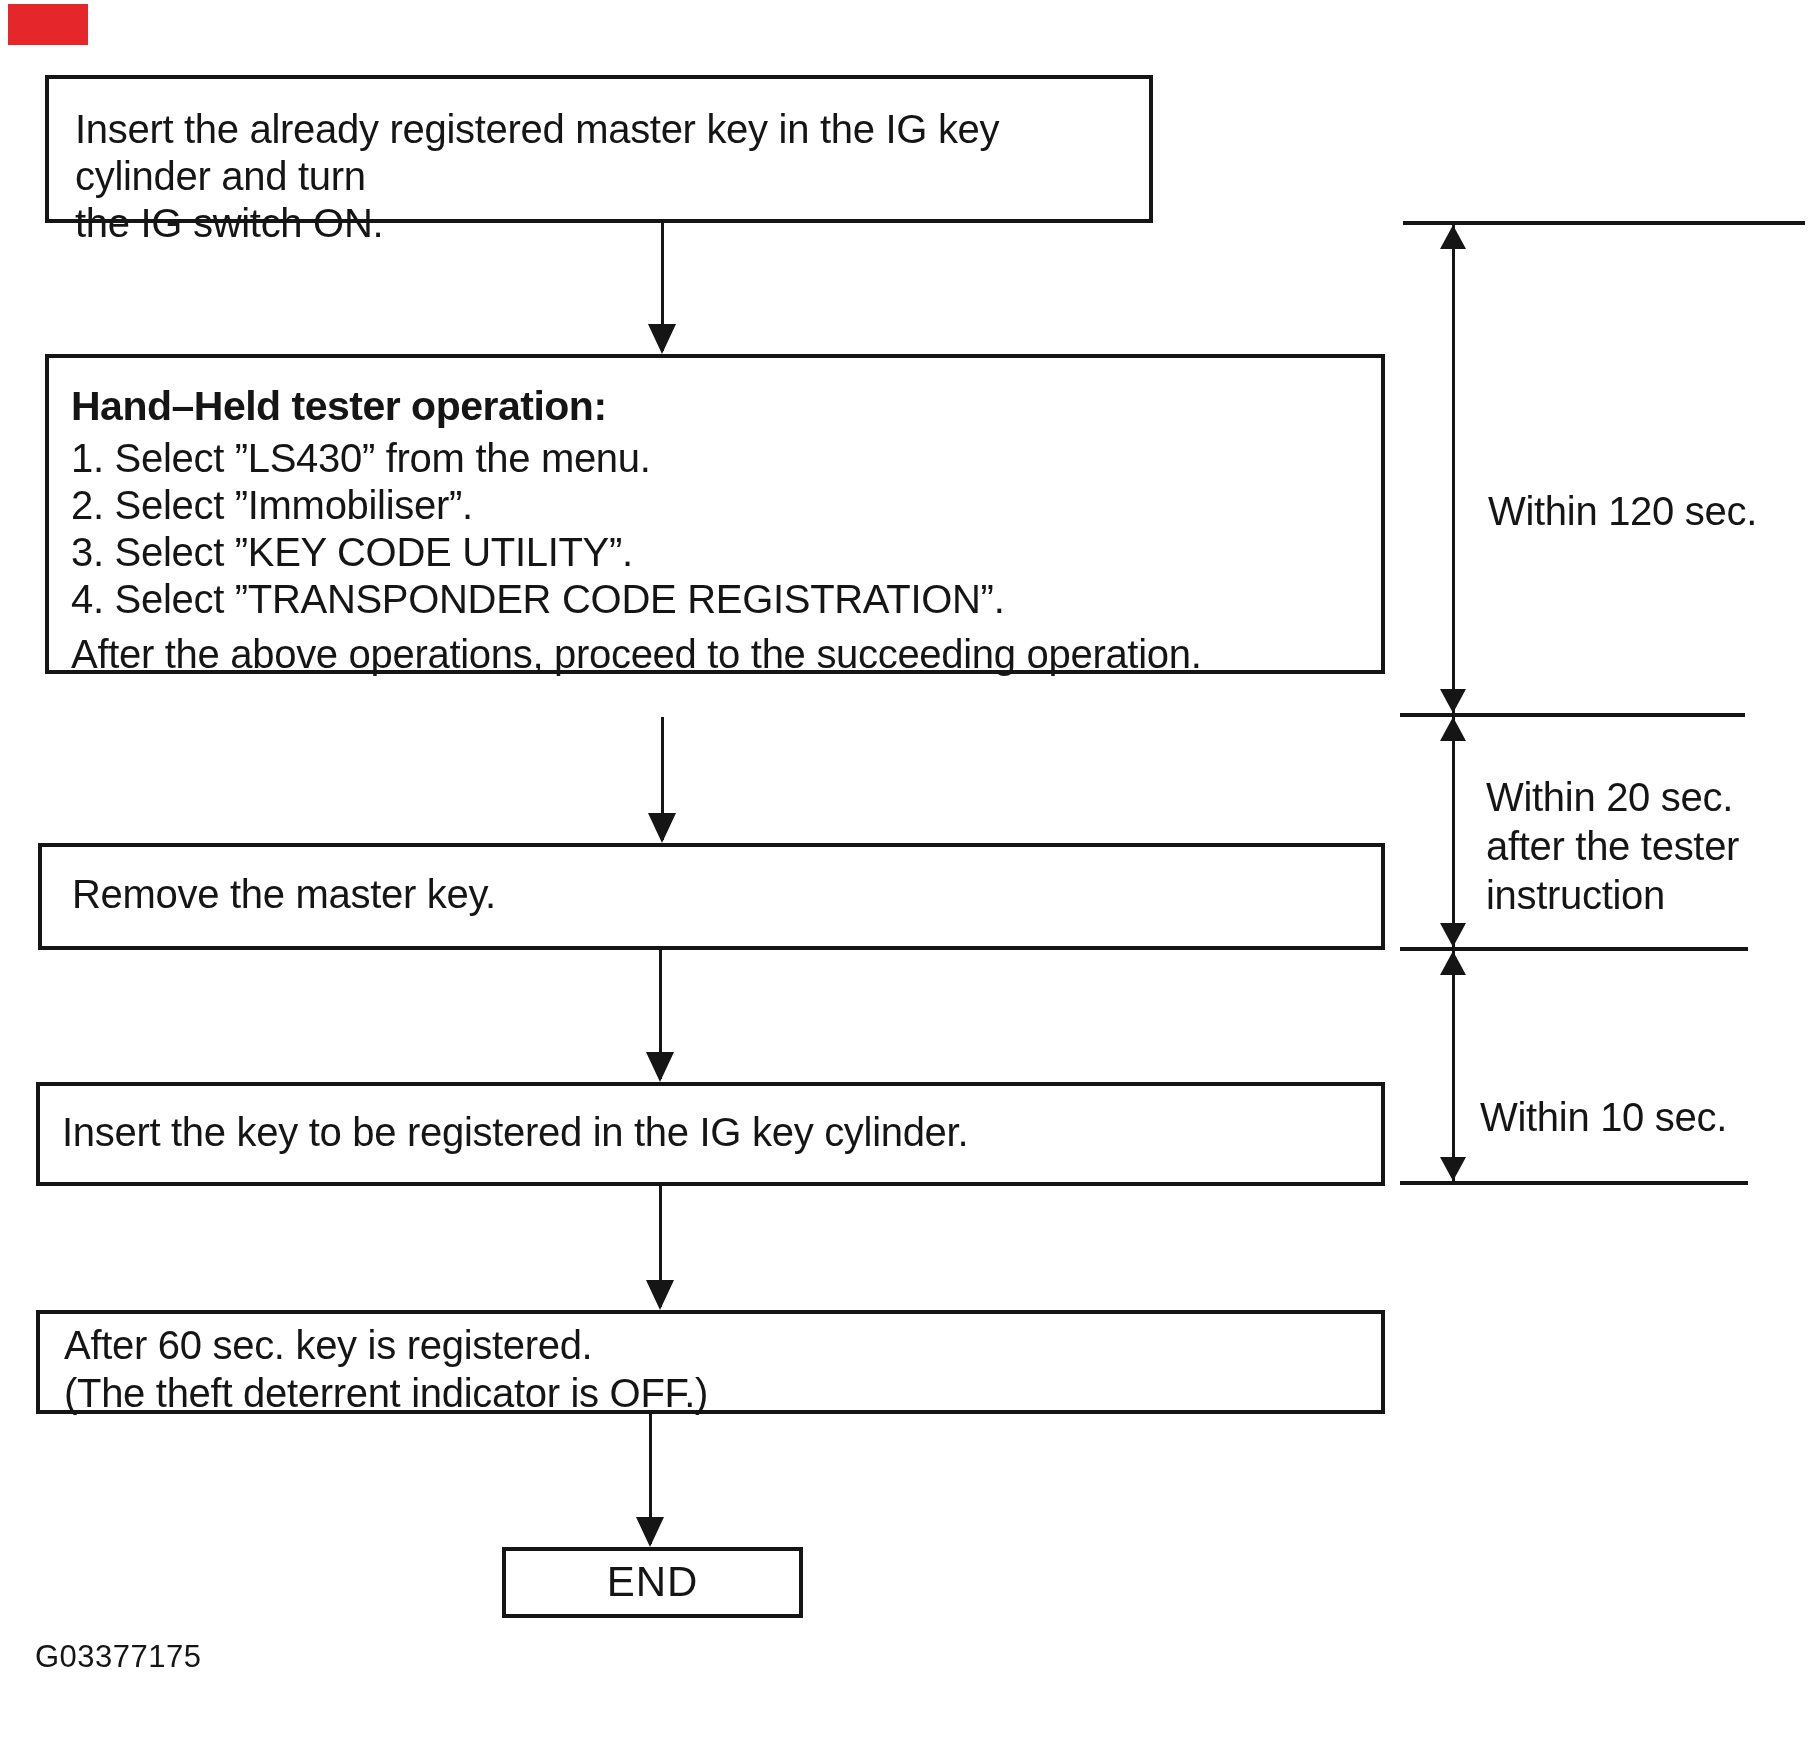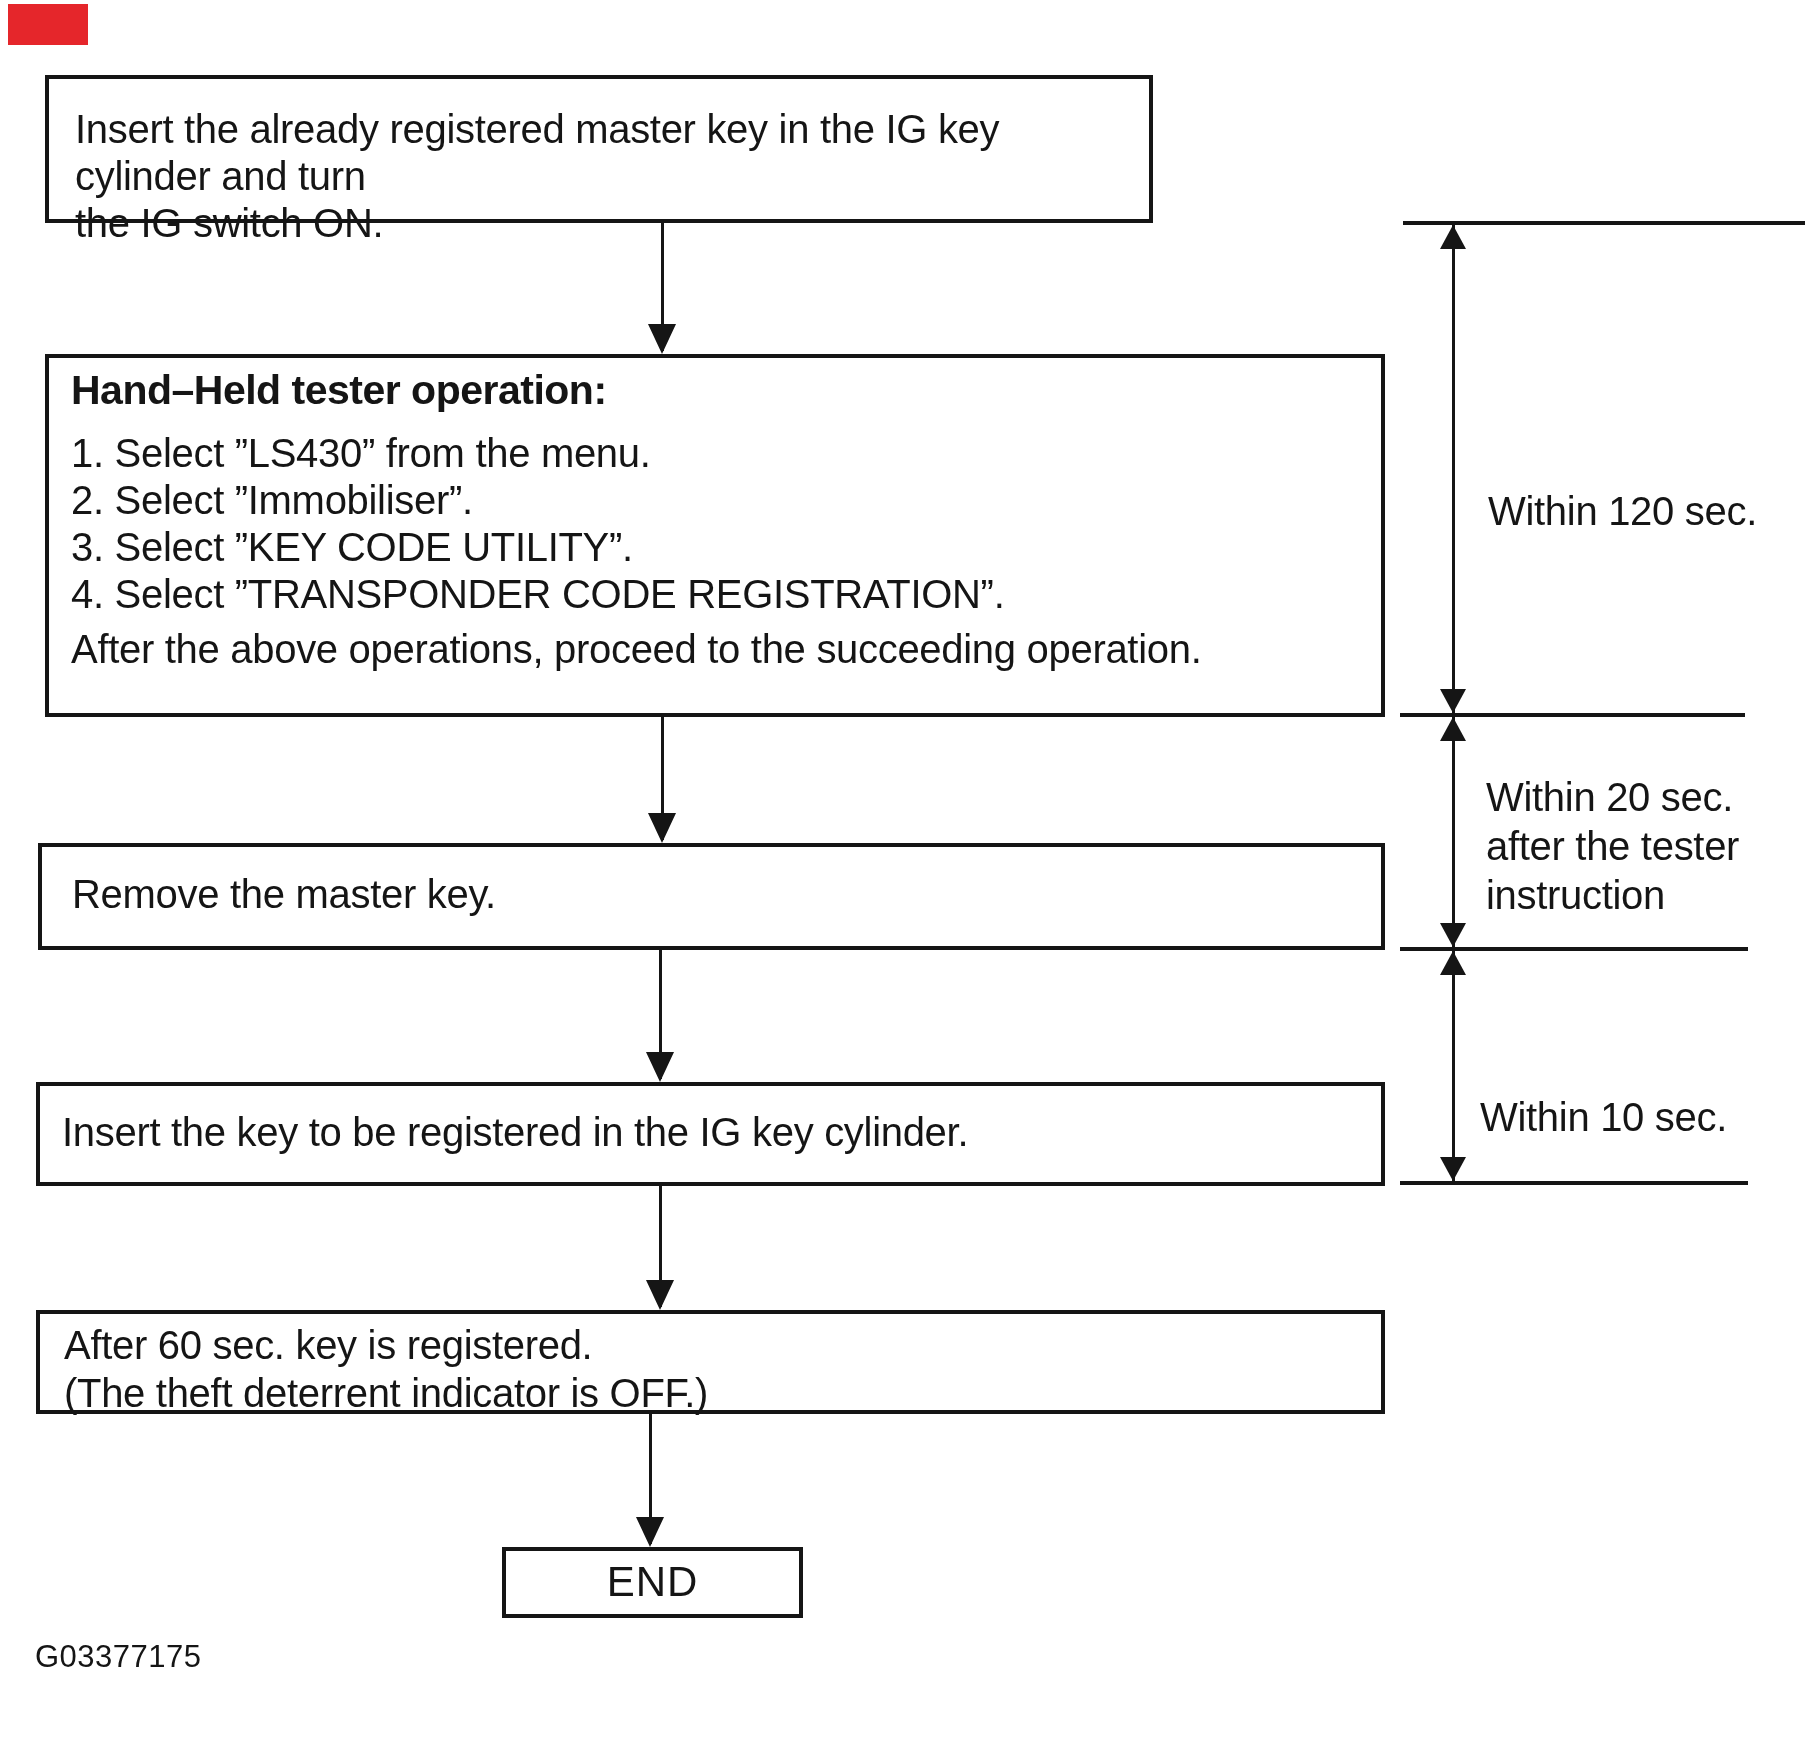--- a/index.html
+++ b/index.html
@@ -24,36 +24,36 @@
   .fbox{
     position:absolute;
     box-sizing:border-box;
     border:4px solid var(--ink);
     background:#ffffff;
     font-size:40px;
     letter-spacing:-0.3px;
     line-height:47px;
   }
   #box1{left:45px; top:75px; width:1108px; height:148px; padding:27px 8px 0 26px;}
-  #box2{left:45px; top:354px; width:1340px; height:363px; padding:0 20px 0 22px;}
+  #box2{left:45px; top:354px; width:1340px; height:320px; padding:16px 20px 0 22px;}
   #box3{left:38px; top:843px; width:1347px; height:107px; padding:24px 20px 0 30px;}
   #box4{left:36px; top:1082px; width:1349px; height:104px; padding:23px 20px 0 22px;}
   #box5{left:36px; top:1310px; width:1349px; height:104px; padding:7px 20px 0 24px; line-height:48px;}
   #endbox{
     left:502px; top:1547px; width:301px; height:71px;
     text-align:center; font-size:42px; line-height:62px; letter-spacing:1px;
   }
   #box2 .heading{
     margin-top:10px;
     font-weight:bold;
     font-size:41px;
     line-height:44px;
     letter-spacing:-0.5px;
   }
-  #box2 .items{margin-top:18px;}
+  #box2 .items{margin-top:7px;}
   #box2 .items div{line-height:47px;}
   #box2 .note{margin-top:7px; line-height:48px;}
   
   .vline{position:absolute; width:3px; background:var(--ink);}
   #c1{left:661px; top:223px; height:128px;}
   #c2{left:661px; top:717px; height:123px;}
   #c3{left:659px; top:950px; height:129px;}
   #c4{left:659px; top:1186px; height:121px;}
   #c5{left:649px; top:1414px; height:130px;}
   

